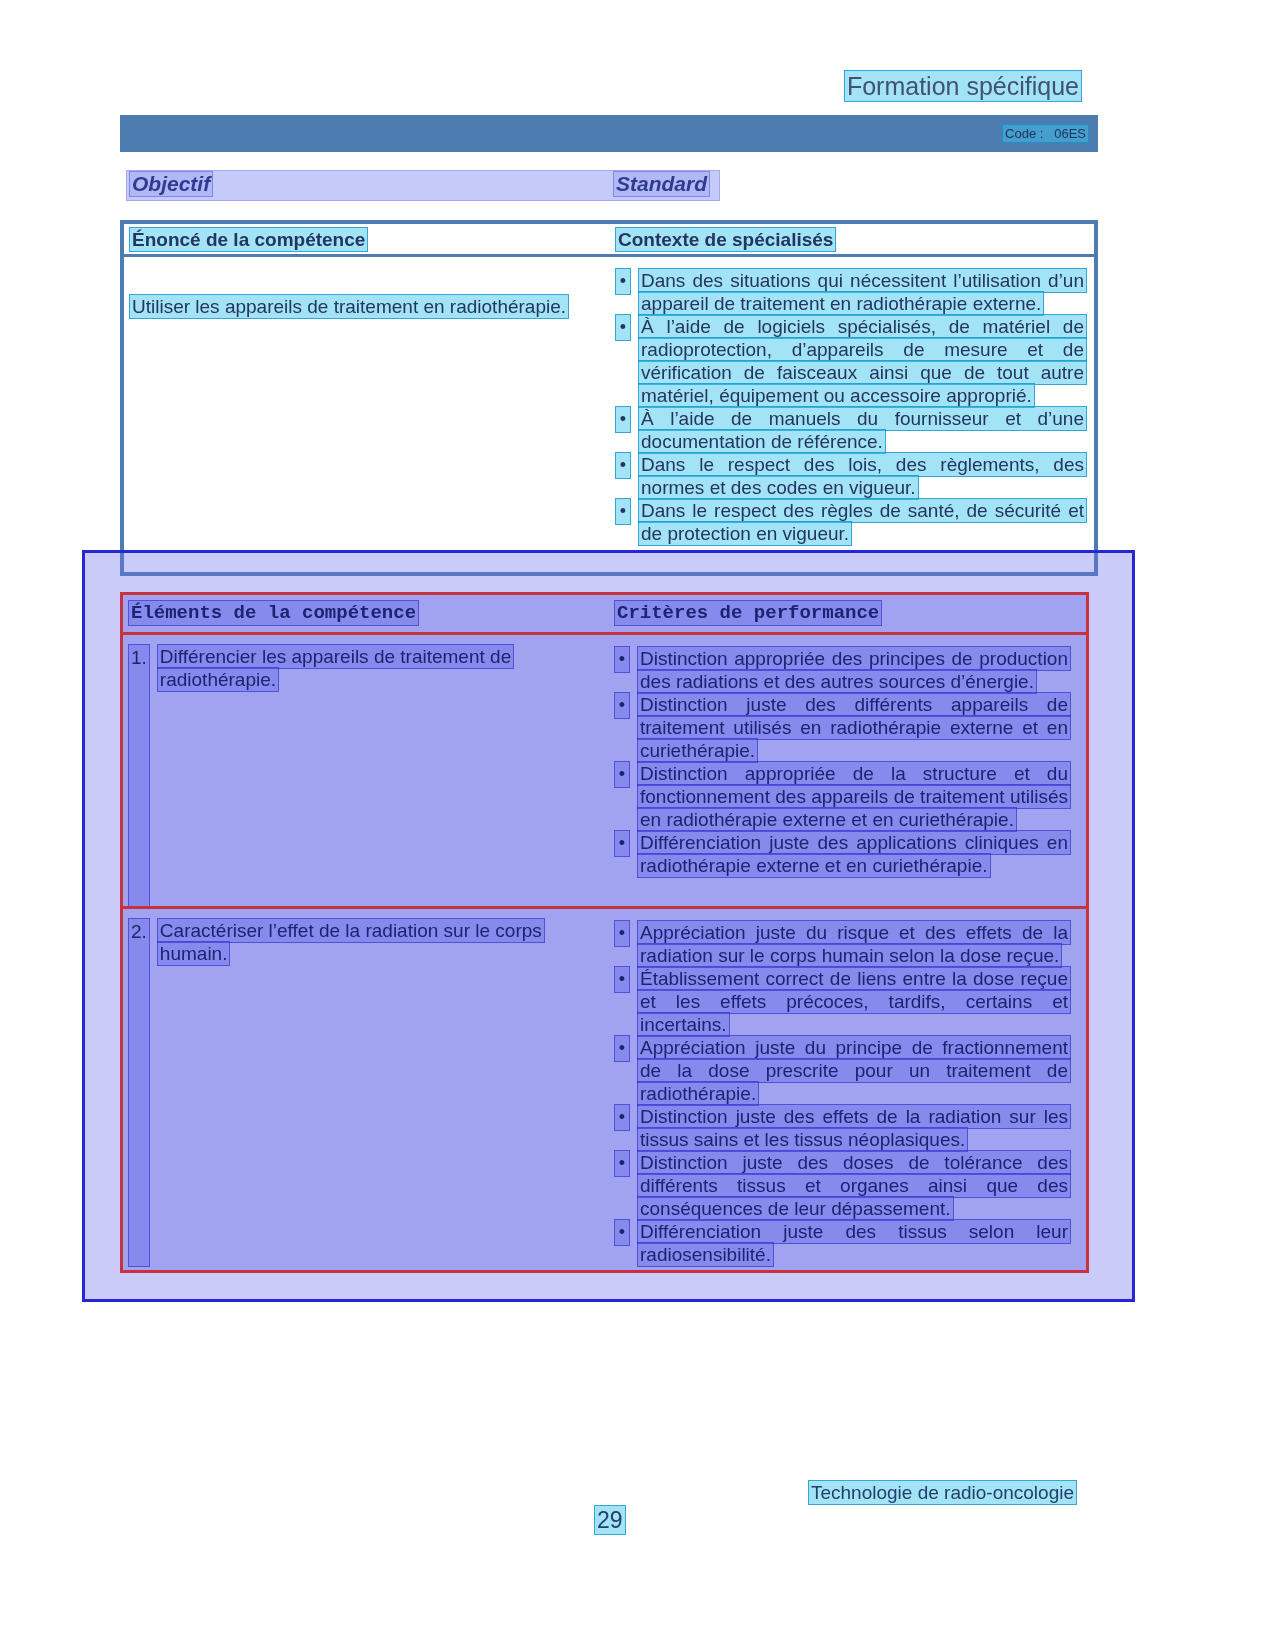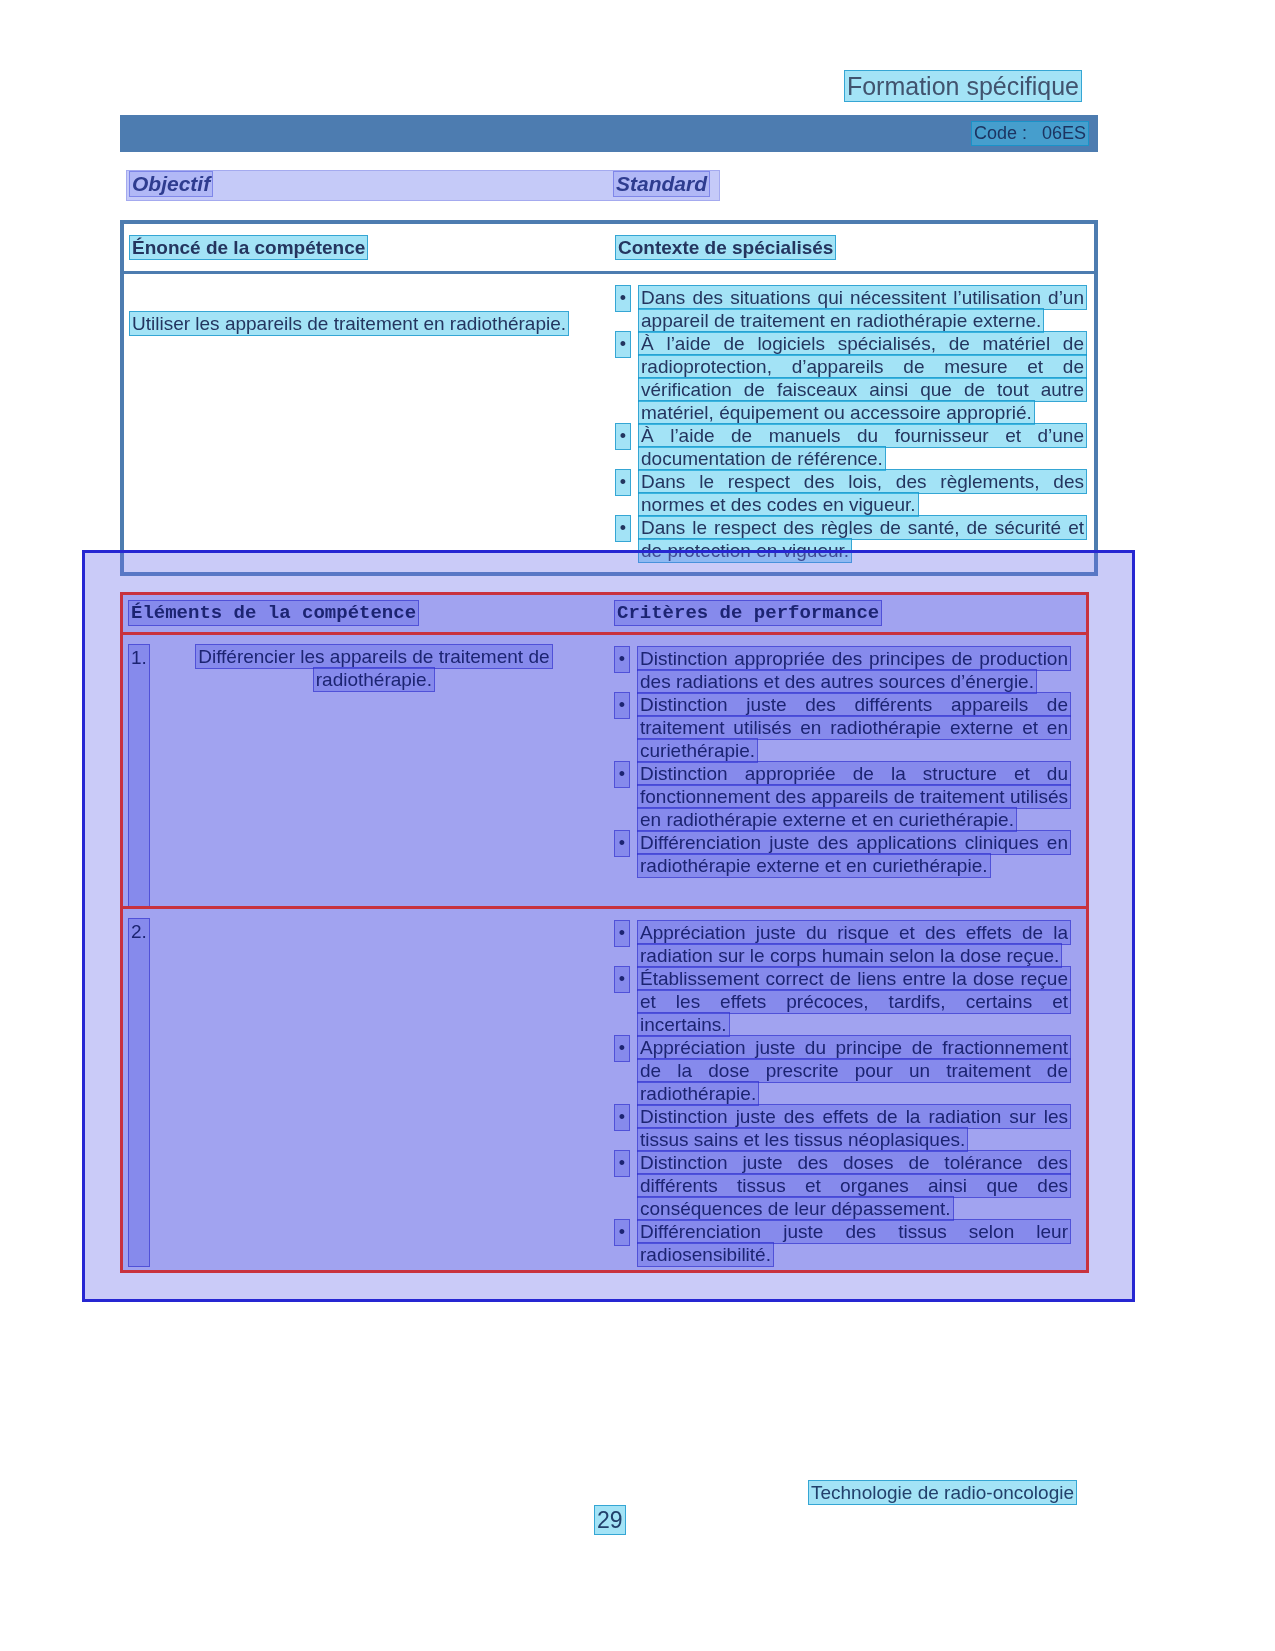--- a/index.html
+++ b/index.html
@@ -21,39 +21,39 @@
   .overlay .hl {
     background: rgba(72,82,228,0.30);
     box-shadow: 0 0 0 1px rgba(45,45,205,0.70);
   }
 
   .formation { position:absolute; top:72px; right:194px; font-size:25px; color:#41536e; }
 
   .blue-bar {
     position:absolute; left:120px; top:115px; width:978px; height:37px;
     background:#4d7cb0; display:flex; align-items:center; justify-content:flex-end;
-    padding-right:10px; font-size:18px; color:#1c3461;
+    padding-right:10px; font-size:13px; color:#1c3461;
   }
 
   .obj-row {
     position:absolute; left:127px; top:171px; width:592px; height:29px;
     background: rgba(140,150,242,0.50);
     box-shadow: 0 0 0 1px rgba(90,100,225,0.55);
     font-style:italic; font-weight:bold; font-size:21px; color:#2e3c8f;
   }
   .obj-row .obj { position:absolute; left:3px; top:1px; background:rgba(120,130,240,0.25); box-shadow:0 0 0 1px rgba(70,80,220,0.55); padding:0 2px; }
   .obj-row .std { position:absolute; left:487px; top:1px; background:rgba(120,130,240,0.25); box-shadow:0 0 0 1px rgba(70,80,220,0.55); padding:0 2px; }
 
   
   .t1 {
     position:absolute; left:120px; top:220px; width:978px; height:356px;
     border:4px solid #4d7cb0; background:#fff; font-size:19px; line-height:23px; overflow:hidden;
   }
   .t1 .head {
-    display:grid; grid-template-columns:486px 1fr; height:50px; align-items:center;
+    display:grid; grid-template-columns:486px 1fr; height:33px; align-items:center;
     border-bottom:3px solid #4d7cb0; font-weight:bold;
   }
   .t1 .head > div { padding-left:6px; }
   .t1 .body { display:grid; grid-template-columns:486px 1fr; }
   .cellL { padding:12px 10px 0 6px;margin-top:26px; }
   .bullets { padding:12px 8px 0 6px; }
   .t2 .bullets { padding-right:16px; }
 
   .bullet-item { display:flex; align-items:flex-start; }
   .bullet-item .bullet { width:14px; flex:none; margin-right:9px; text-align:center; font-size:18px; }
@@ -75,21 +75,21 @@
   .t2 .head {
     display:grid; grid-template-columns:486px 1fr; height:40px; align-items:center;
     border-bottom:3px solid #c8323e; font-weight:bold;
   }
   .t2 .head > div { padding-left:6px;font-family:Liberation Mono, monospace; }
   .t2 .row { display:grid; grid-template-columns:486px 1fr; }
   .t2 .row.r1 { height:271px; overflow:hidden; }
   .t2 .row.r2 { border-top:3px solid #c8323e; }
   .el { display:flex; padding:10px 6px 0 6px; }
   .el .num { flex:none; margin-right:9px; }
-  .el .eltext { flex:1; max-width:432px;text-align:center; }
+  .el .eltext { flex:1; max-width:432px; }
 
   .footer-right { position:absolute; top:1482px; right:199px; font-size:19px; color:#22406b; }
   .page-num { position:absolute; top:1507px; left:595px; font-size:23px; color:#22406b; }
 </style>
 </head>
 <body>
 
 <div class="page">
 
   <div class="formation">
@@ -167,20 +167,21 @@
             <div class="bullet-item">
               <span class="bullet hl">•</span>
               <span class="btext"><span class="hl">Différenciation juste des applications cliniques en radiothérapie externe et en curiethérapie.</span></span>
             </div>
           </div>
       </div>
 
       <div class="row r2">
         <div class="el">
           <span class="num hl">2.</span>
+          <span class="eltext"><span class="hl">Caractériser l’effet de la radiation sur le corps humain.</span></span>
         </div>
         <div class="bullets">
             <div class="bullet-item">
               <span class="bullet hl">•</span>
               <span class="btext"><span class="hl">Appréciation juste du risque et des effets de la radiation sur le corps humain selon la dose reçue.</span></span>
             </div>
             <div class="bullet-item">
               <span class="bullet hl">•</span>
               <span class="btext"><span class="hl">Établissement correct de liens entre la dose reçue et les effets précoces, tardifs, certains et incertains.</span></span>
             </div>

